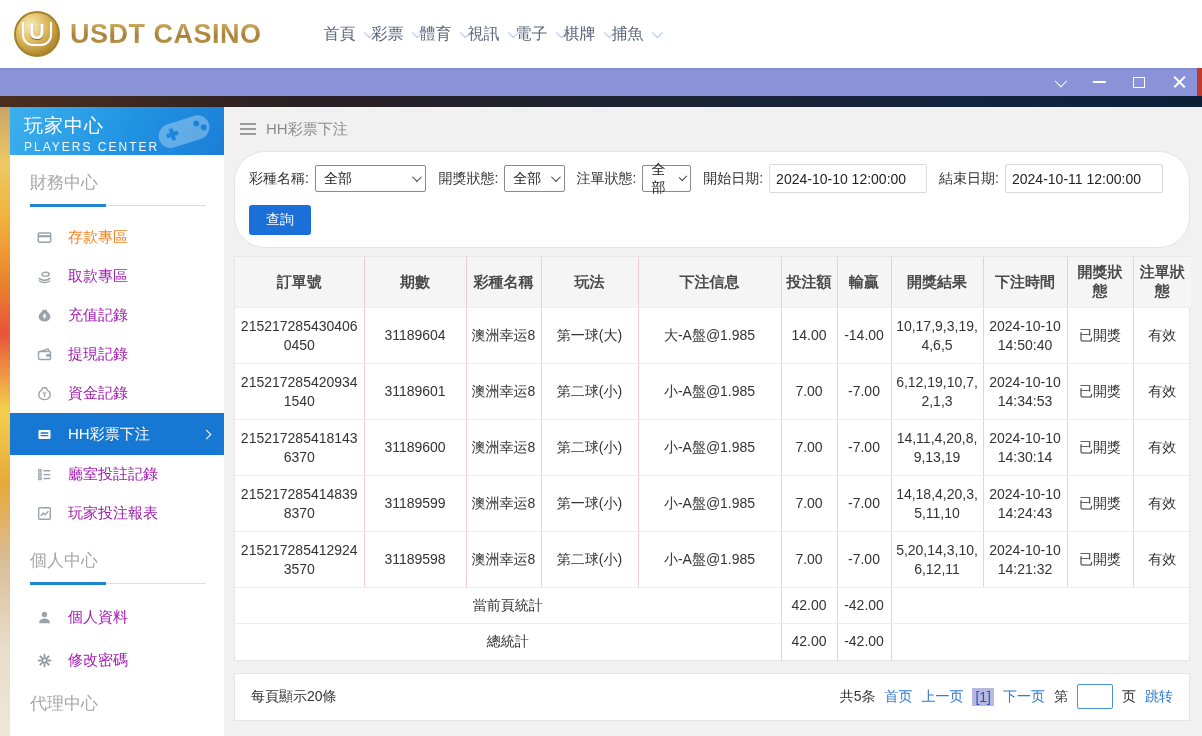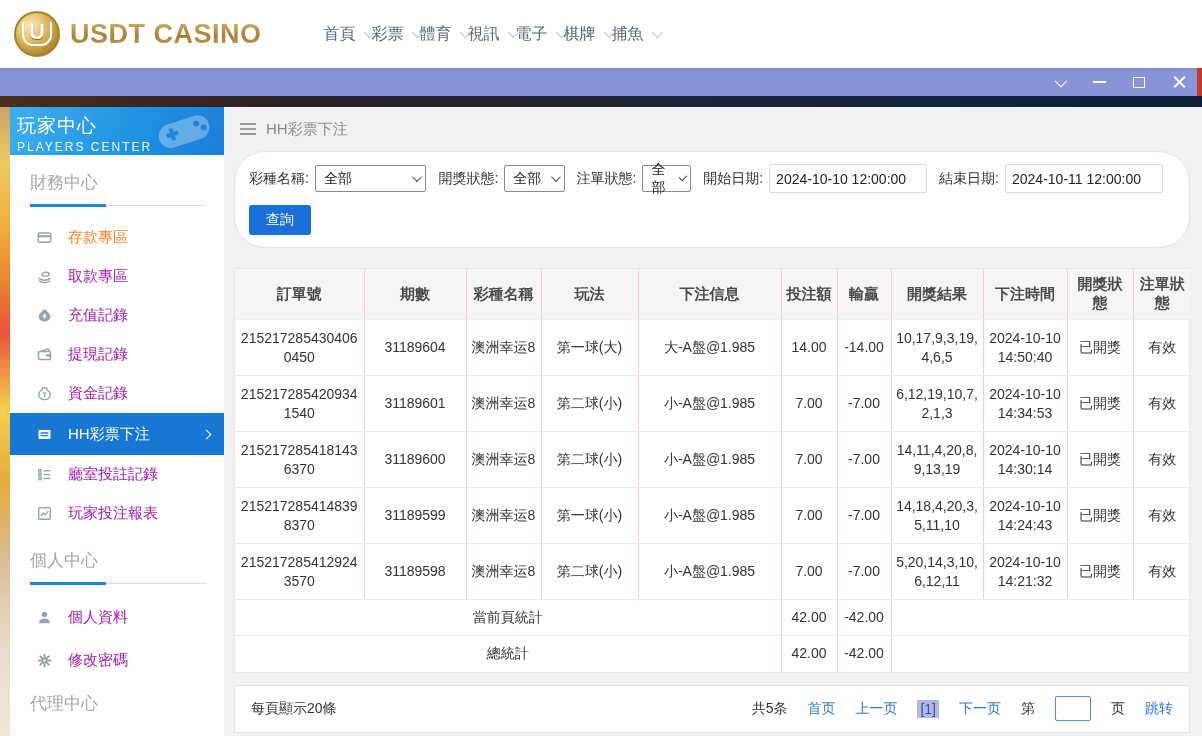--- a/index.html
+++ b/index.html
@@ -39,21 +39,21 @@
     background:linear-gradient(90deg,#4a2e1e 0%, #2a2024 25%, #1d2434 55%, #12233e 80%, #0e2038 100%); }
 
   
   .bg-left { position:absolute; top:107px; left:0; width:10px; height:629px;
     background:linear-gradient(180deg,#c9a469 0%, #ecc964 9%, #f2b13e 18%, #e8832e 28%, #e9543a 36%, #f3cf4e 48%, #e8a93c 60%, #d9bd96 72%, #e9ddca 86%, #efe7d8 100%); }
 
   
   .sidebar { position:absolute; top:107px; left:10px; width:214px; height:629px; background:#fff; overflow:hidden;
     box-shadow:1px 0 3px rgba(0,0,0,.06); }
   .sb-header { position:relative; height:48px; background:linear-gradient(115deg,#3cb0ee 0%, #2193e2 55%, #1b7ed8 100%);
-    color:#fff; padding:6px 0 0 7px; overflow:hidden; }
+    color:#fff; padding:6px 0 0 14px; overflow:hidden; }
   .sb-title { font-size:19px; letter-spacing:1px; }
   .sb-sub { font-size:12px; letter-spacing:2px; margin-top:1px; opacity:.95; }
   .sb-pad { position:absolute; right:6px; top:4px; opacity:.3; transform:rotate(-18deg); }
   .sec-head { margin:16px 18px 0 20px; font-size:17px; color:#a6a6a6; }
   .sec-rule { margin:9px 18px 0 20px; border-bottom:1px solid #ddd; position:relative; height:3px; }
   .sec-rule i { position:absolute; left:0; bottom:-2px; width:76px; height:3px; background:#1f86d0; display:block; }
   .sb-item { display:flex; align-items:center; height:39px; padding-left:26px; color:#a21caf; font-size:15px; cursor:pointer; }
   .sb-item .ic { width:16px; height:16px; margin-right:16px; display:flex; align-items:center; justify-content:center; }
   .sb-item.orange { color:#f5821f; }
   .sb-item.active { background:#1778d3; color:#fff; height:42px; position:relative; }
@@ -72,33 +72,33 @@
   .sel { display:inline-flex; align-items:center; justify-content:space-between; border:1px solid #8a8a8a; border-radius:2px;
     background:#fff; height:27px; padding:0 6px 0 8px; margin-right:12px; cursor:pointer; font-size:14px; color:#222; }
   .sel .sel-chev { width:7px; height:7px; border-right:1.6px solid #444; border-bottom:1.6px solid #444; transform:rotate(45deg) translateY(-2px); margin-left:8px; }
   .sel.w-lg { width:150px; } .sel.w-md { width:78px; } .sel.w-sm { width:62px; }
   .date-input { width:158px; height:29px; border:1px solid #d9d9d9; border-radius:2px; font-size:14px; color:#222;
     padding:0 6px; margin-right:12px; font-family:"Liberation Sans",sans-serif; }
   .btn-query { margin-top:12px; width:62px; height:30px; background:#1a6fd9; color:#fff; border:none; border-radius:3px;
     font-size:14px; cursor:pointer; font-family:"Liberation Sans",sans-serif; }
 
   
-  .table-wrap { margin-top:20px; padding:0; border:1px solid #e6e6e6; }
+  .table-wrap { margin-top:8px; padding:0; border:1px solid #e6e6e6; }
   table { width:100%; border-collapse:collapse; table-layout:fixed; font-size:14px; color:#333; }
   th { background:#f5f5f5; font-weight:bold; color:#4a4a4a; font-size:15px; height:40px; }
   th, td { border-right:1px solid #f3cdcd; border-bottom:1px solid #ededed; text-align:center; padding:6px 4px; }
   th:last-child, td:last-child { border-right:none; }
   tbody td { height:56px; line-height:19px; }
   td.brk { word-break:break-all; }
   tr.total-row td { height:36px; font-size:14px; }
   tr:last-child td { border-bottom:none; }
 
   
   .foot-panel { margin-top:12px; height:48px; display:flex; align-items:center; justify-content:space-between; padding:0 16px; font-size:14px; color:#333; }
-  .pager { display:flex; align-items:center; gap:20px; }
+  .pager { display:flex; align-items:center; gap:9px; }
   .pg-link { color:#2f7ad2; cursor:pointer; white-space:nowrap; }
   .pg-cur { background:#b5b9dd; color:#2b50c0; padding:1px 3px; cursor:pointer; }
   .pg-input { width:36px; height:25px; border:1px solid #4a90e2; border-radius:2px; text-align:center; font-size:14px; }
   .pg-txt { white-space:nowrap; }
 </style>
 </head>
 <body>
 
 <div class="screen">
 

